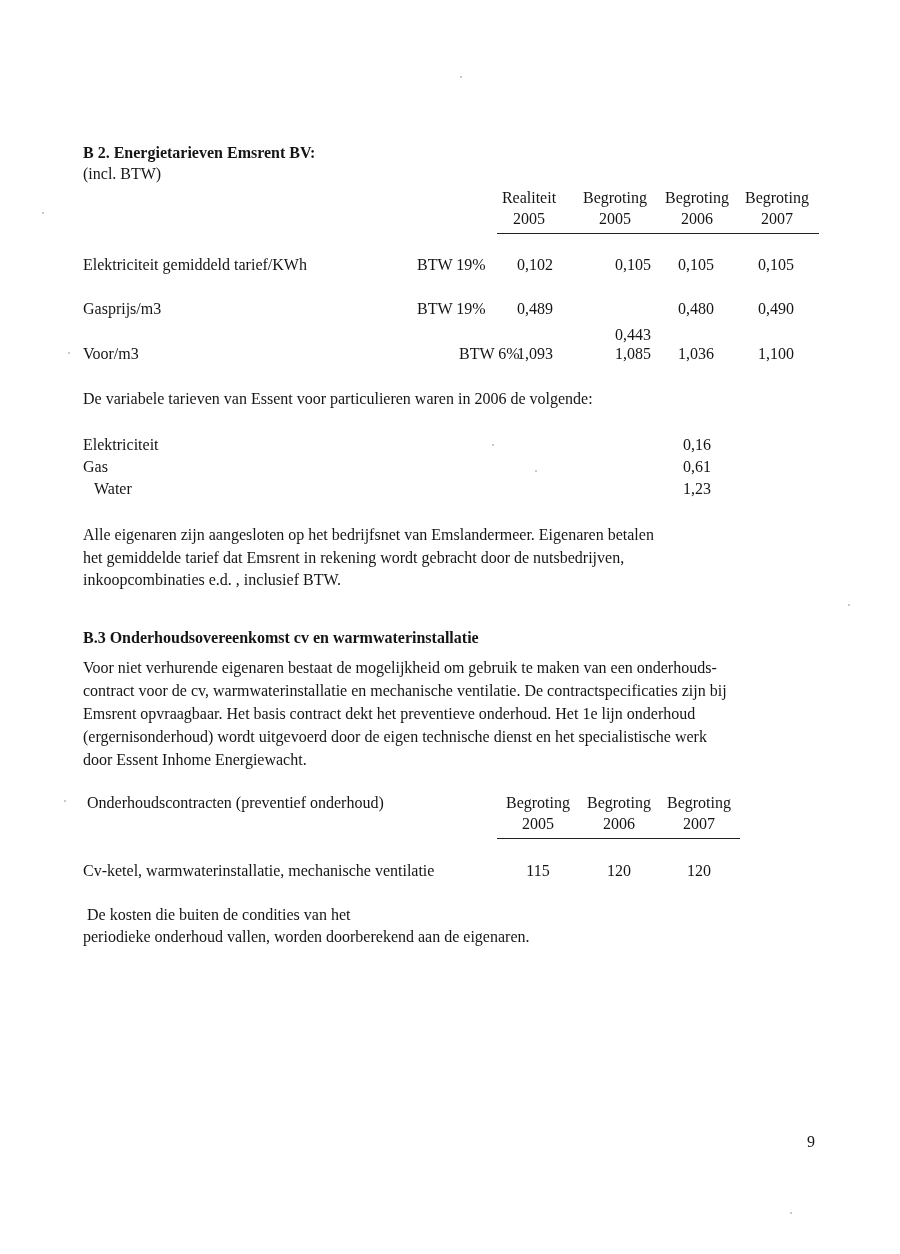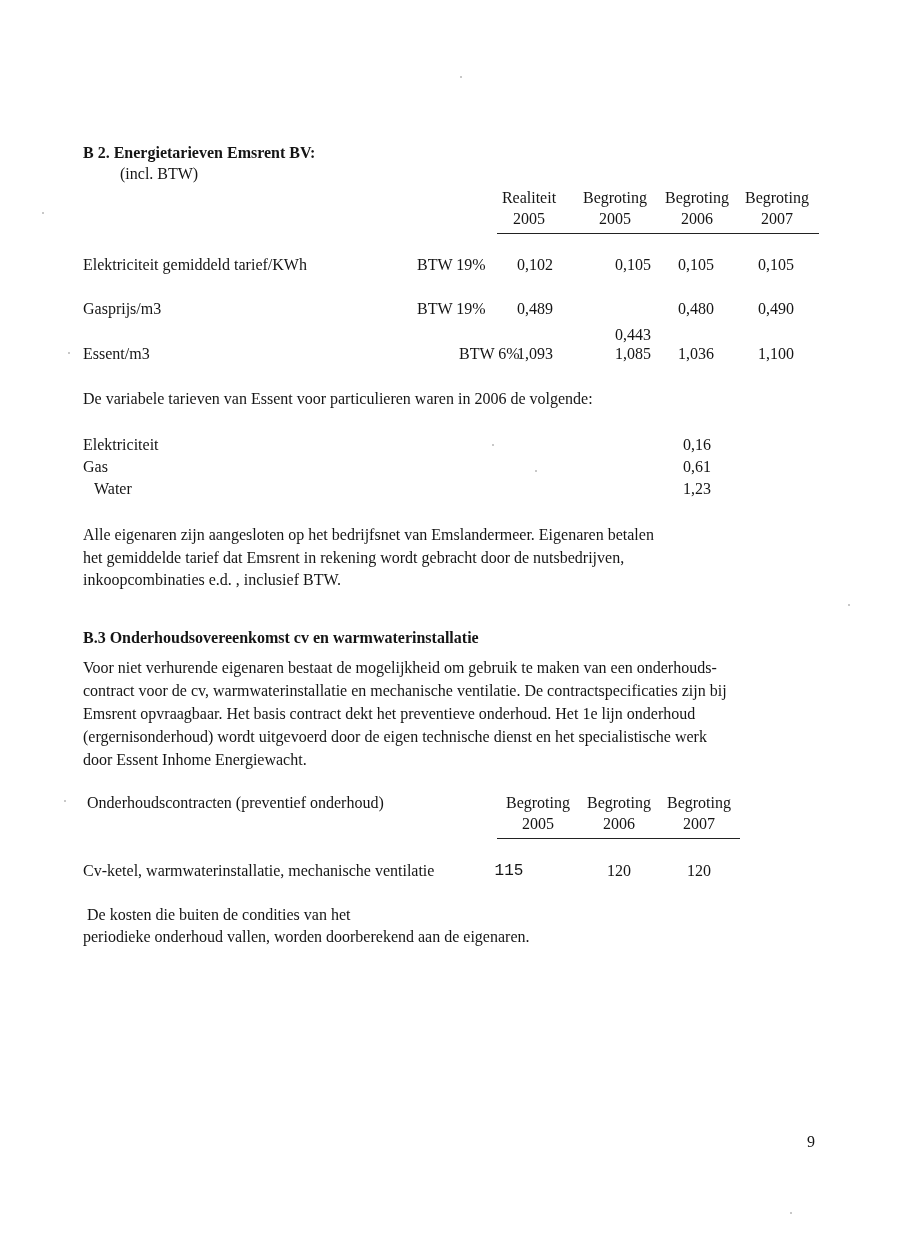--- a/index.html
+++ b/index.html
@@ -11,21 +11,21 @@
   .abs { position: absolute; white-space: nowrap; }
   .bold { font-weight: bold; }
   .num { text-align: center; }
   .rule { position: absolute; height: 0; border-top: 1.5px solid #222; }
   .speck { position: absolute; background: #c8c8c8; width: 2px; height: 2px; }
 </style>
 </head>
 <body>
 
 <div class="abs bold" style="left:83px; top:144px;">B 2. Energietarieven Emsrent BV:</div>
-<div class="abs" style="left:83px; top:165px;margin-left:37px;">(incl. BTW)</div>
+<div class="abs" style="left:83px; top:165px;">(incl. BTW)</div>
 
 <div>
   <div class="abs num" style="left:494px; width:70px; top:189px;">Realiteit</div>
   <div class="abs num" style="left:494px; width:70px; top:210px;">2005</div>
   <div class="abs num" style="left:575px; width:80px; top:189px;">Begroting</div>
   <div class="abs num" style="left:575px; width:80px; top:210px;">2005</div>
   <div class="abs num" style="left:657px; width:80px; top:189px;">Begroting</div>
   <div class="abs num" style="left:657px; width:80px; top:210px;">2006</div>
   <div class="abs num" style="left:737px; width:80px; top:189px;">Begroting</div>
   <div class="abs num" style="left:737px; width:80px; top:210px;">2007</div>
@@ -42,21 +42,21 @@
 </div>
 <div>
   <div class="abs" style="left:83px; top:300px;">Gasprijs/m3</div>
   <div class="abs" style="left:417px; top:300px;">BTW 19%</div>
   <div class="abs" style="left:517px; top:300px;">0,489</div>
   <div class="abs" style="left:615px; top:300px;margin-top:26px;">0,443</div>
   <div class="abs" style="left:678px; top:300px;">0,480</div>
   <div class="abs" style="left:758px; top:300px;">0,490</div>
 </div>
 <div>
-  <div class="abs" style="left:83px; top:345px;">Essent/m3</div>
+  <div class="abs" style="left:83px; top:345px;">Voor/m3</div>
   <div class="abs" style="left:417px; top:345px;margin-left:42px;">BTW 6%</div>
   <div class="abs" style="left:517px; top:345px;">1,093</div>
   <div class="abs" style="left:615px; top:345px;">1,085</div>
   <div class="abs" style="left:678px; top:345px;">1,036</div>
   <div class="abs" style="left:758px; top:345px;">1,100</div>
 </div>
 
 <div class="abs" style="left:83px; top:390px;">De variabele tarieven van Essent voor particulieren waren in 2006 de volgende:</div>
 <div>
   <div>
@@ -94,21 +94,21 @@
   <div class="abs num" style="left:498px; width:80px; top:794px;">Begroting</div>
   <div class="abs num" style="left:498px; width:80px; top:815px;">2005</div>
   <div class="abs num" style="left:579px; width:80px; top:794px;">Begroting</div>
   <div class="abs num" style="left:579px; width:80px; top:815px;">2006</div>
   <div class="abs num" style="left:659px; width:80px; top:794px;">Begroting</div>
   <div class="abs num" style="left:659px; width:80px; top:815px;">2007</div>
   <div class="rule" style="left:497px; width:243px; top:838px;"></div>
 </div>
 <div>
   <div class="abs" style="left:83px; top:862px;">Cv-ketel, warmwaterinstallatie, mechanische ventilatie</div>
-  <div class="abs num" style="left:469px; width:80px; top:862px;font-family:Liberation Mono, monospace;">115</div>
+  <div class="abs num" style="left:498px; width:80px; top:862px;">115</div>
   <div class="abs num" style="left:579px; width:80px; top:862px;">120</div>
   <div class="abs num" style="left:659px; width:80px; top:862px;">120</div>
 </div>
 
 <div>
   <div class="abs" style="left:87px; top:906px;">De kosten die buiten de condities van het</div>
   <div class="abs" style="left:83px; top:928px;">periodieke onderhoud vallen, worden doorberekend aan de eigenaren.</div>
 </div>
 
 <div class="abs" style="left:807px; top:1133px;">9</div>

